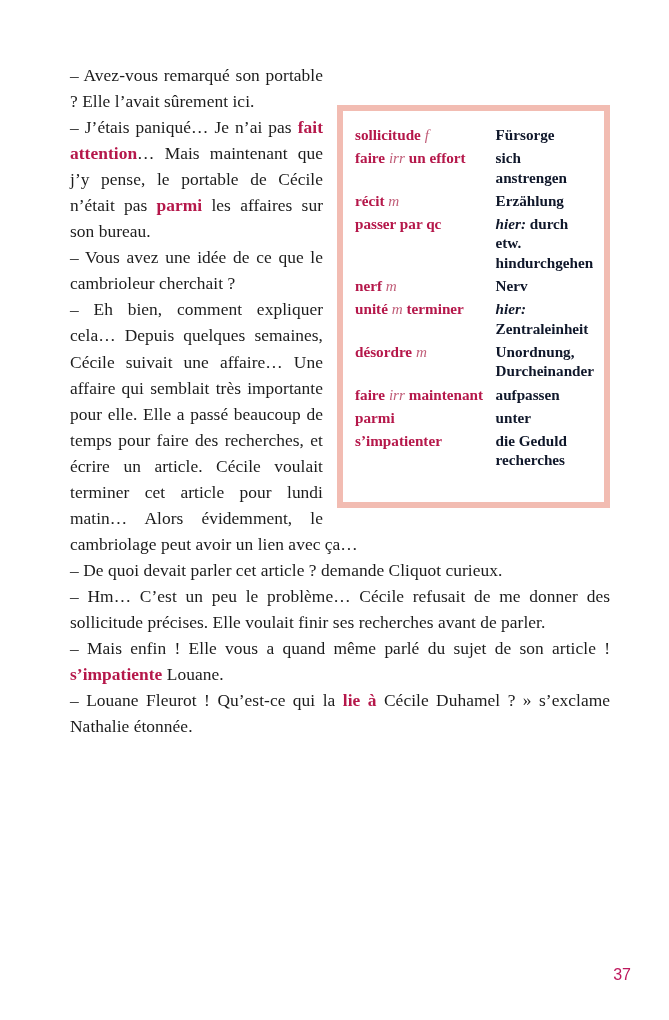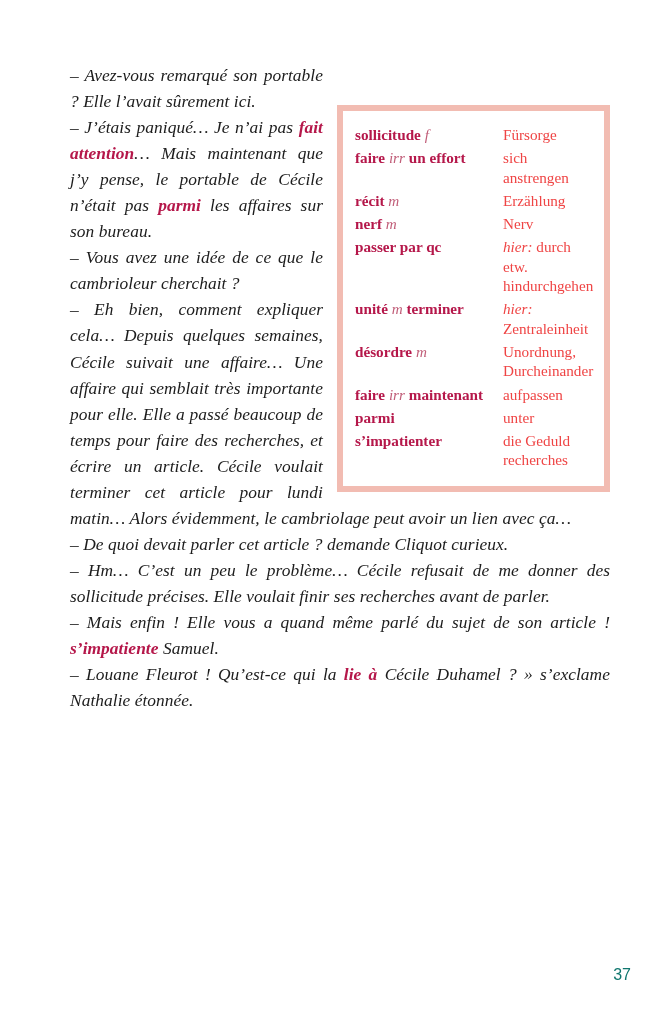--- a/index.html
+++ b/index.html
@@ -28,36 +28,35 @@
   
   .para {
     font-size: 17.4px;
     line-height: 26.05px;
     text-align: justify;
     margin: 0;
     letter-spacing: 0.05px;
   }
   .para.last-line-natural {
     text-align-last: left;
-    font-style: italic;
   }
   .kw {
     color: #b5174a;
     font-weight: bold;
   }
 
   
   .vocab-box {
     float: right;
     width: 273px;
     box-sizing: border-box;
     margin: 43px 0 10px 14px;
     border: 6px solid #f2bcb2;
     background: #ffffff;
-    padding: 14px 10px 12px 12px;
+    padding: 14px 10px 28px 12px;
   }
   .vocab-table {
     width: 100%;
     border-collapse: collapse;
   }
   .vocab-table td {
     vertical-align: top;
     padding: 0 0 4px 0;
     font-size: 15.2px;
     line-height: 19.3px;
@@ -68,35 +67,35 @@
     width: 140px;
     padding-right: 8px !important;
     white-space: normal;
   }
   .vocab-fr .gram {
     font-style: italic;
     font-weight: normal;
     color: #c15e79;
   }
   .vocab-de {
-    color: #ef4444;
-    font-weight: normal;
+    color: #0f172a;
+    font-weight: bold;
   }
   .vocab-de .hier {
     font-style: italic;
   }
 
   
   .folio {
     position: absolute;
     right: 38px;
     bottom: 36px;
     font-size: 16px;
     font-family: "Liberation Sans", sans-serif;
-    color: #0f766e;
+    color: #be185d;
   }
   .clearer { clear: both; }
 </style>
 </head>
 <body>
 
 <div class="page">
   <div class="content">
 
     <div class="vocab-box">
@@ -108,26 +107,26 @@
             </tr>
             <tr>
               <td class="vocab-fr"><span>faire</span><span class="gram"> irr</span><span> un effort</span></td>
               <td class="vocab-de"><span>sich anstrengen</span></td>
             </tr>
             <tr>
               <td class="vocab-fr"><span>récit</span><span class="gram"> m</span></td>
               <td class="vocab-de"><span>Erzählung</span></td>
             </tr>
             <tr>
+              <td class="vocab-fr"><span>passer par qc</span></td>
+              <td class="vocab-de"><span class="hier">hier:</span><span> durch etw. hindurchgehen</span></td>
+            </tr>
+            <tr>
               <td class="vocab-fr"><span>nerf</span><span class="gram"> m</span></td>
               <td class="vocab-de"><span>Nerv</span></td>
-            </tr>
-            <tr>
-              <td class="vocab-fr"><span>passer par qc</span></td>
-              <td class="vocab-de"><span class="hier">hier:</span><span> durch etw. hindurchgehen</span></td>
             </tr>
             <tr>
               <td class="vocab-fr"><span>unité</span><span class="gram"> m</span><span> terminer</span></td>
               <td class="vocab-de"><span class="hier">hier:</span><span> Zentraleinheit</span></td>
             </tr>
             <tr>
               <td class="vocab-fr"><span>désordre</span><span class="gram"> m</span></td>
               <td class="vocab-de"><span>Unordnung, Durcheinander</span></td>
             </tr>
             <tr>
@@ -146,21 +145,21 @@
       </table>
     </div>
 
     <div id="story-text">
         <div class="para last-line-natural"><span>– Avez-vous remarqué son portable ? Elle l’avait sûrement ici.</span></div>
         <div class="para last-line-natural"><span>– J’étais paniqué… Je n’ai pas </span><span class="kw">fait attention</span><span>… Mais maintenant que j’y pense, le portable de Cécile n’était pas </span><span class="kw">parmi</span><span> les affaires sur son bureau.</span></div>
         <div class="para last-line-natural"><span>– Vous avez une idée de ce que le cambrioleur cherchait ?</span></div>
         <div class="para last-line-natural"><span>– Eh bien, comment expliquer cela… Depuis quelques semaines, Cécile suivait une affaire… Une affaire qui semblait très importante pour elle. Elle a passé beaucoup de temps pour faire des recherches, et écrire un article. Cécile voulait terminer cet article pour lundi matin… Alors évidemment, le cambriolage peut avoir un lien avec ça…</span></div>
         <div class="para last-line-natural"><span>– De quoi devait parler cet article ? demande Cliquot curieux.</span></div>
         <div class="para last-line-natural"><span>– Hm… C’est un peu le problème… Cécile refusait de me donner des sollicitude précises. Elle voulait finir ses recherches avant de parler.</span></div>
-        <div class="para last-line-natural"><span>– Mais enfin ! Elle vous a quand même parlé du sujet de son article ! </span><span class="kw">s’impatiente</span><span> Samuel.</span></div>
+        <div class="para last-line-natural"><span>– Mais enfin ! Elle vous a quand même parlé du sujet de son article ! </span><span class="kw">s’impatiente</span><span> Louane.</span></div>
         <div class="para last-line-natural"><span>– Louane Fleurot ! Qu’est-ce qui la </span><span class="kw">lie à</span><span> Cécile Duhamel ? » s’exclame Nathalie étonnée.</span></div>
       </div>
 
     <div class="clearer"></div>
   </div>
 
   <div class="folio">37</div>
 </div>
 
 </body></html>

